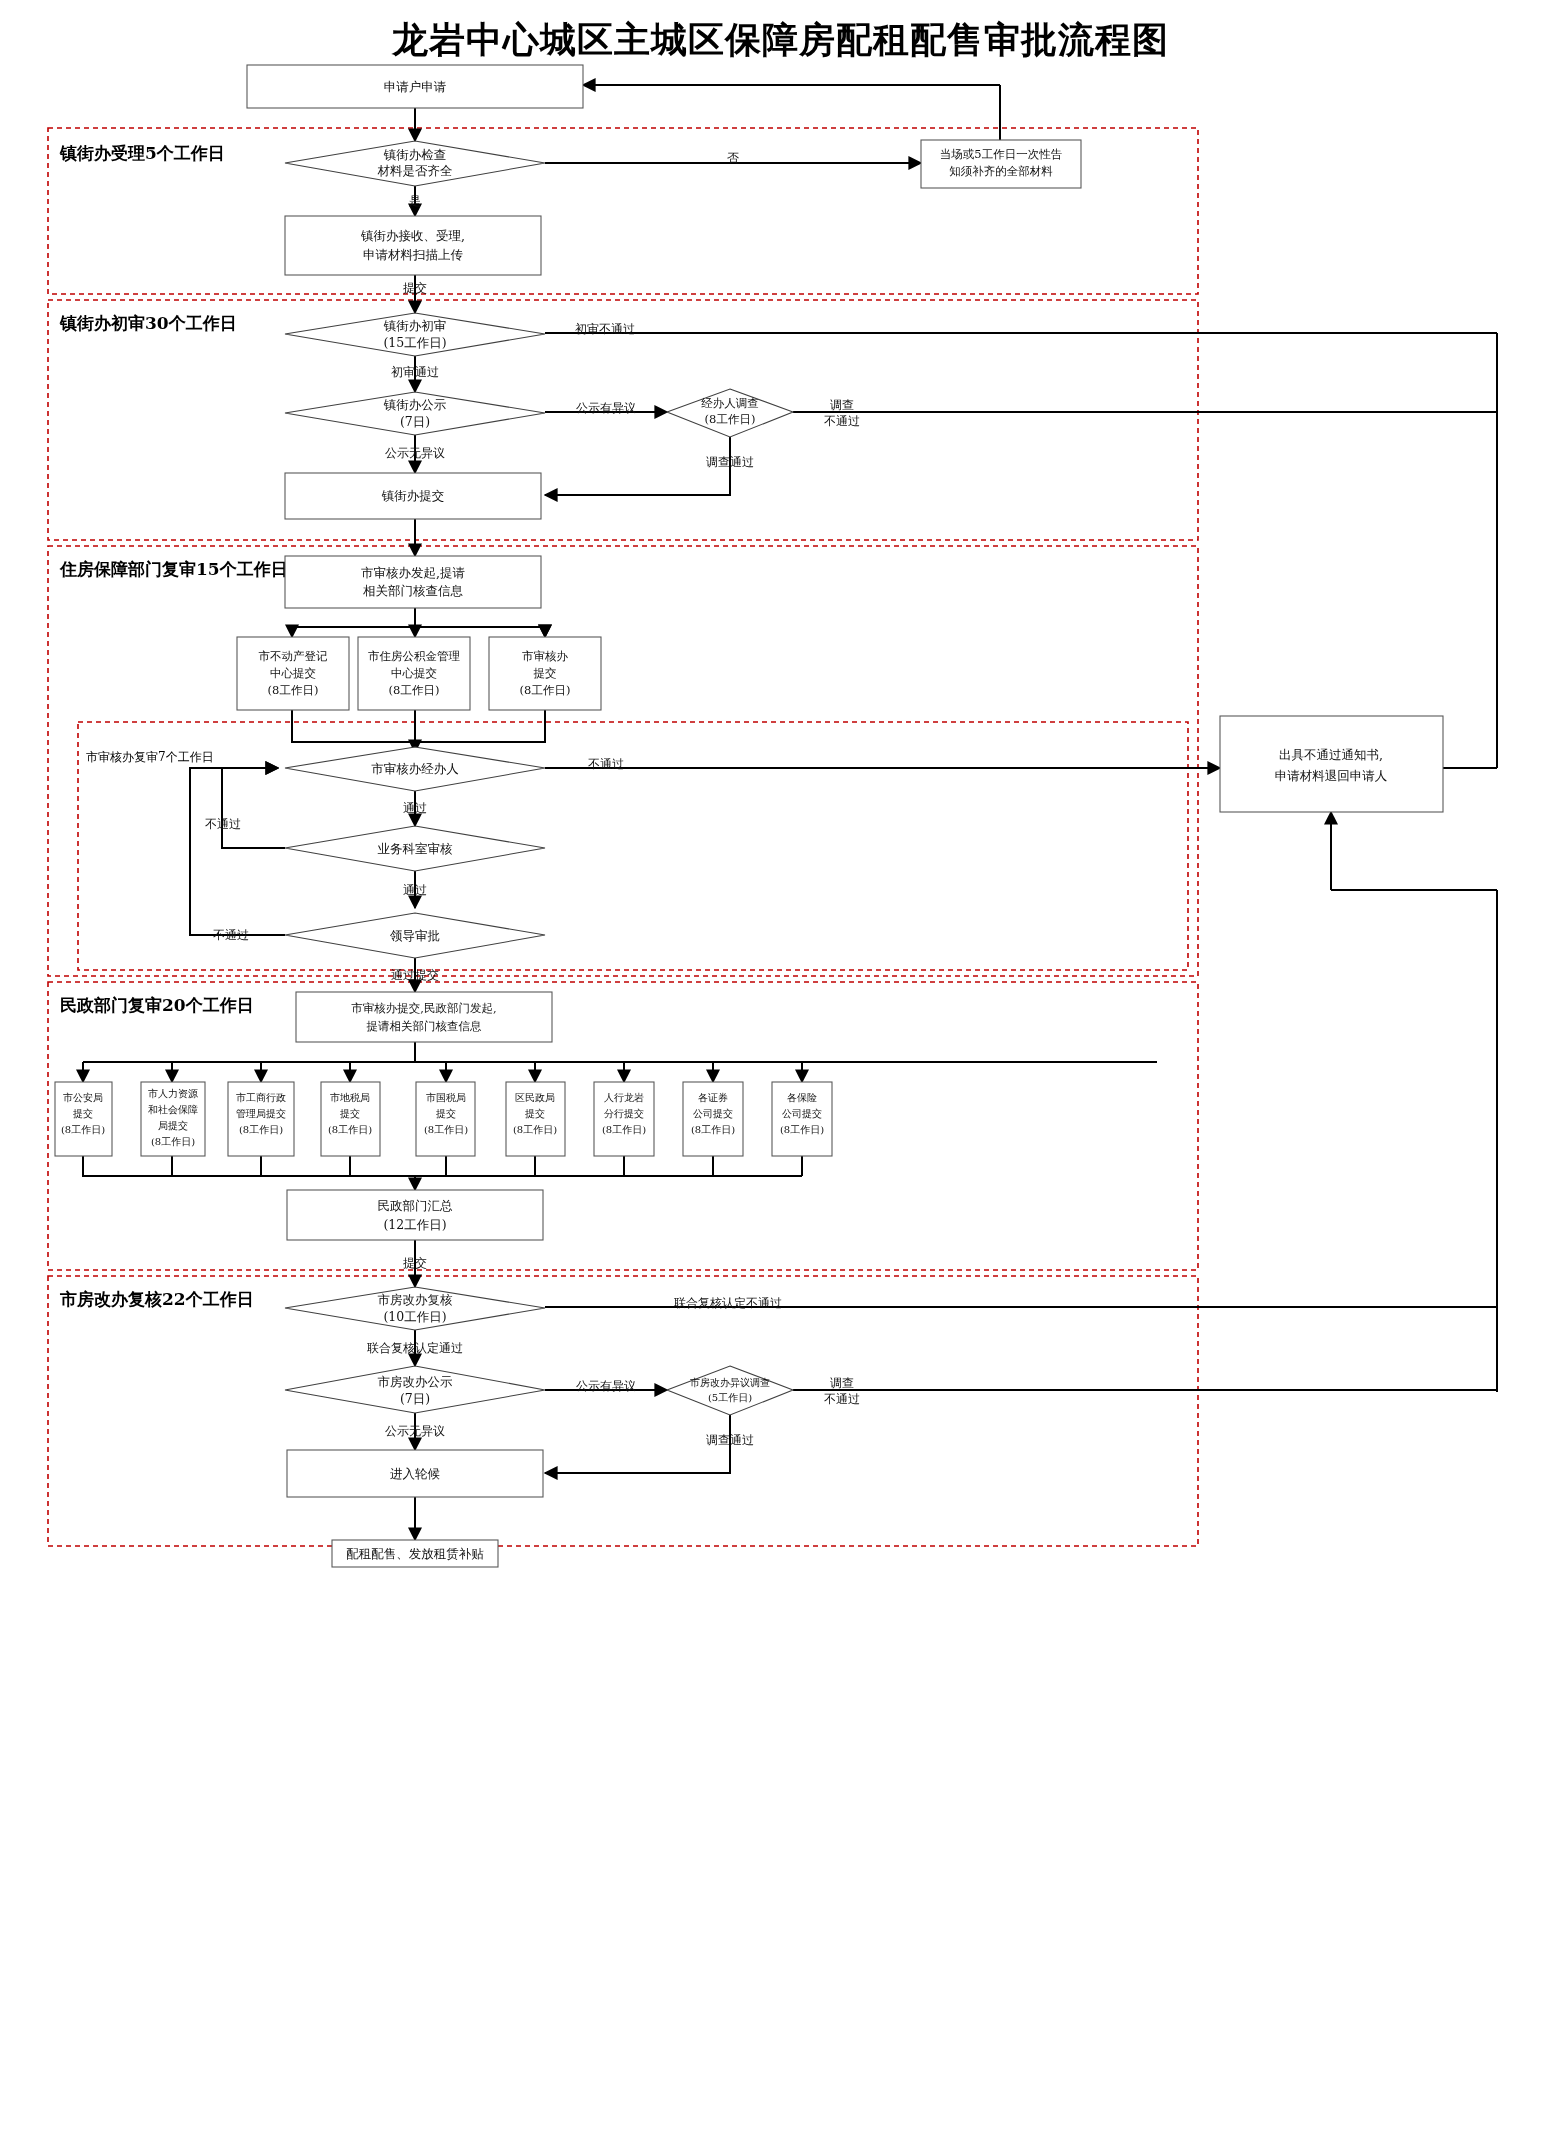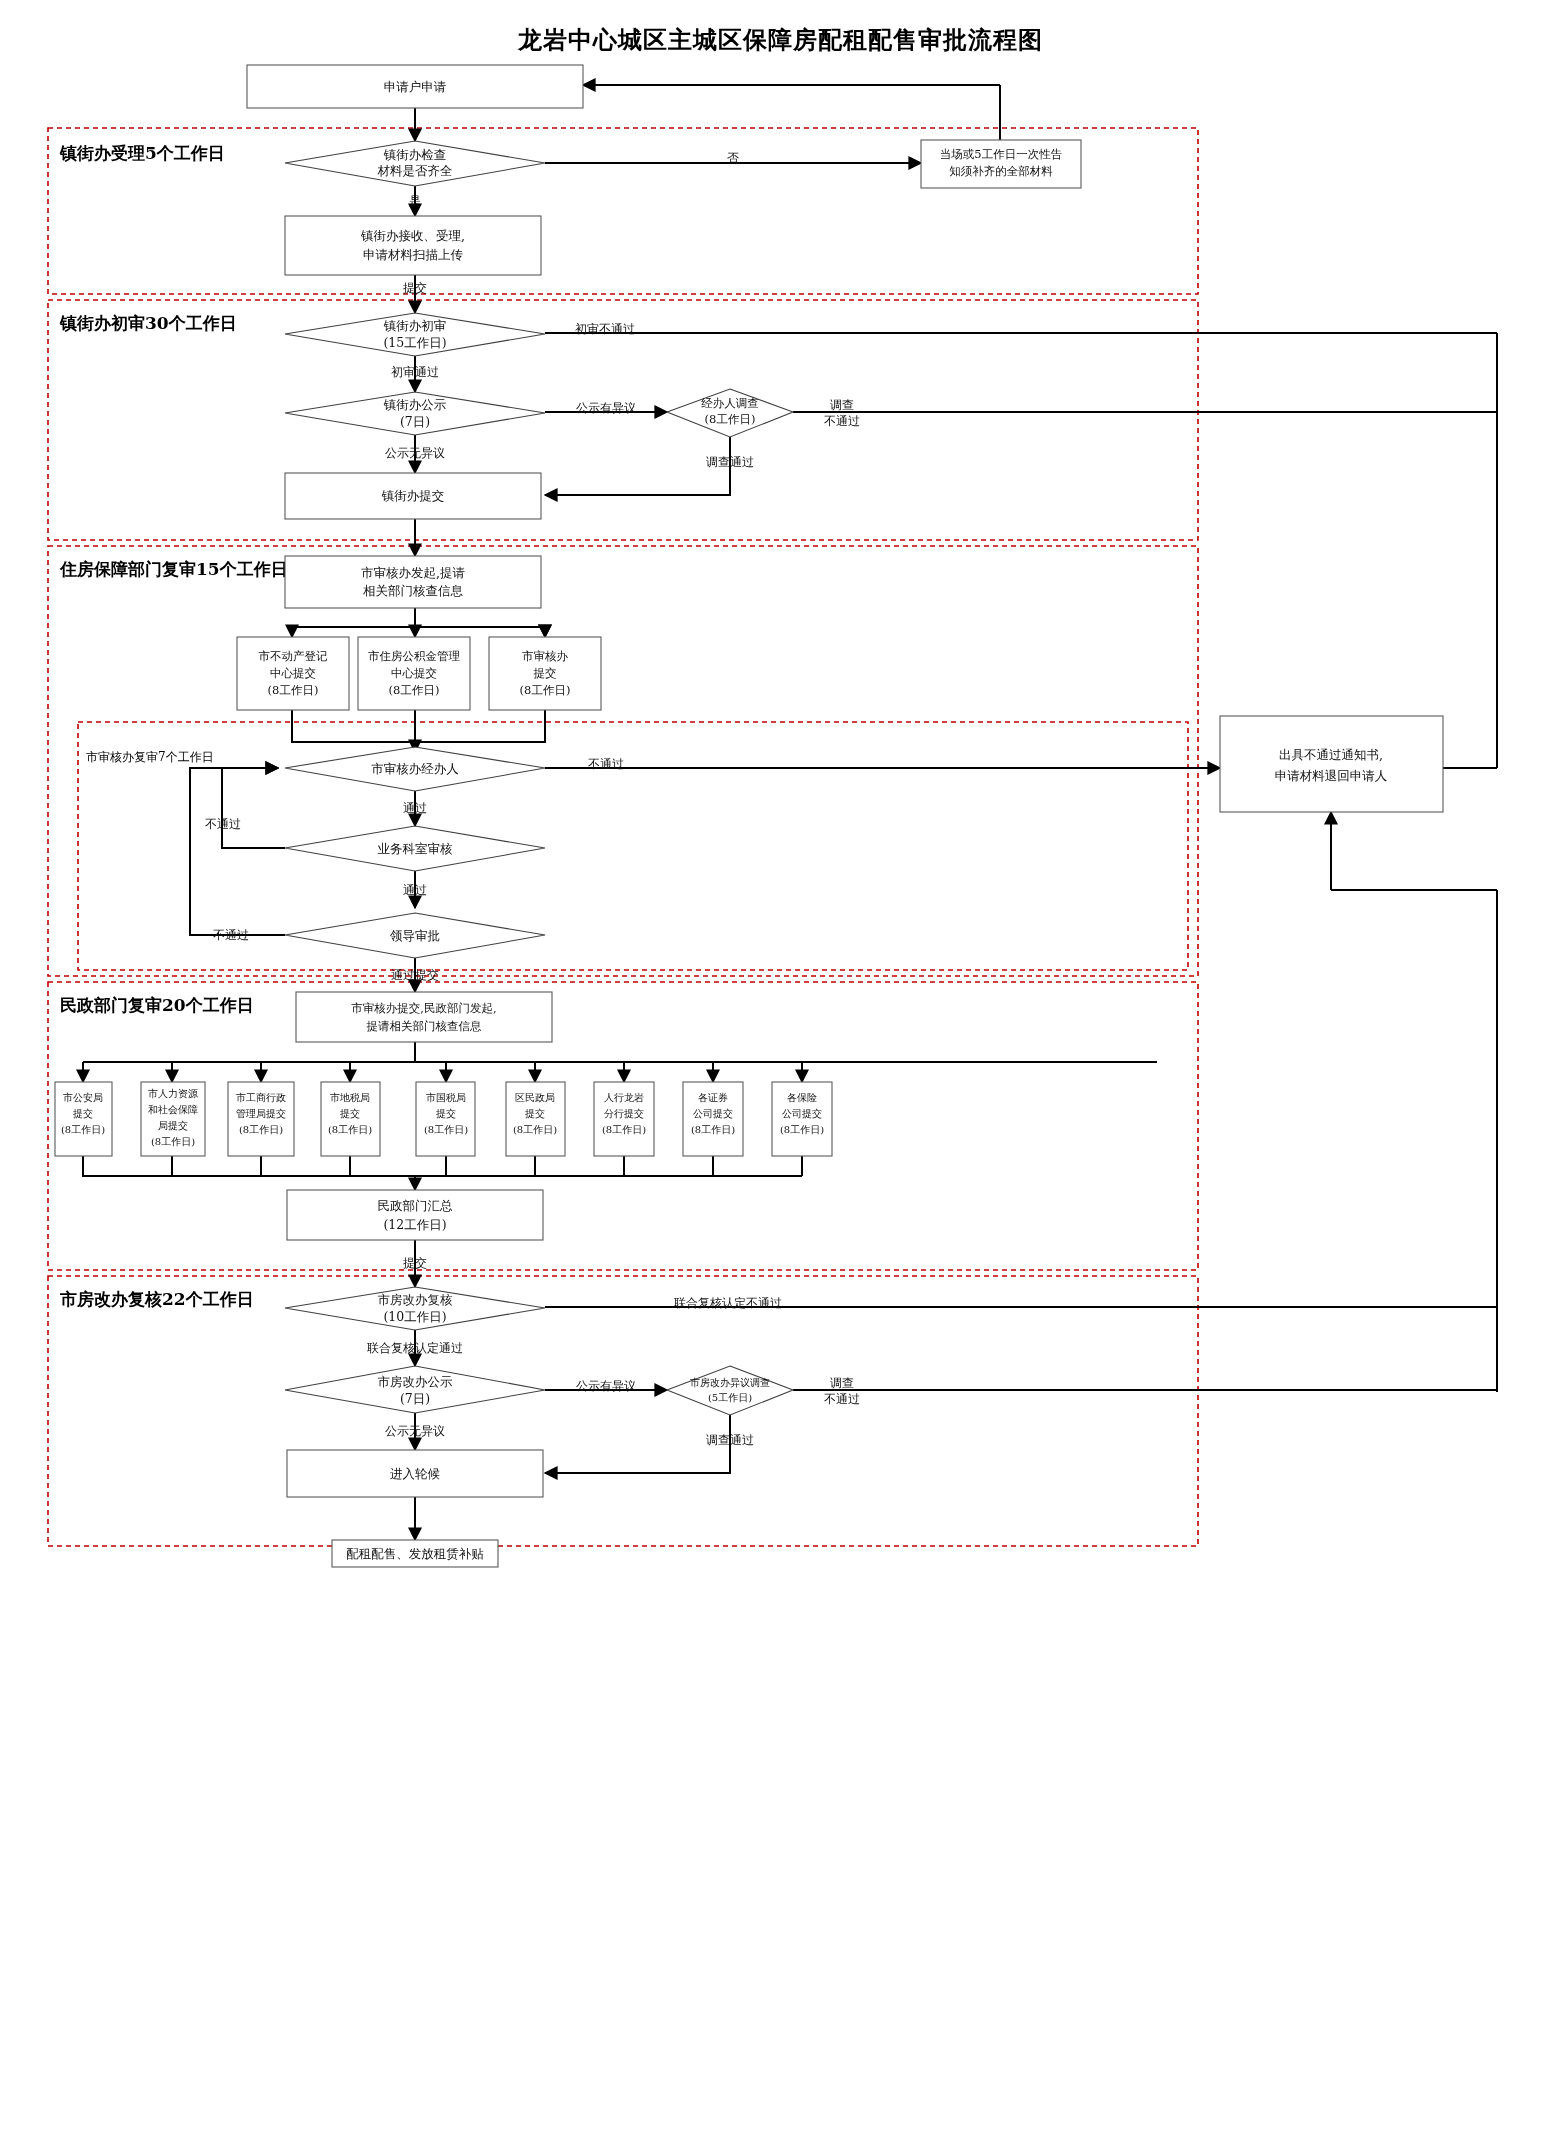--- a/index.html
+++ b/index.html
@@ -1,19 +1,19 @@
 <!DOCTYPE html>
 <html><head>
 <meta charset="utf-8">
 <style>
   html,body{margin:0;padding:0;background:#fff;}
   body{width:1561px;height:2155px;position:relative;font-family:"DejaVu Sans","Liberation Sans",sans-serif;}
   #root{position:absolute;inset:0;}
-  .title{position:absolute;left:0;top:24px;width:1561px;text-align:center;
-         font-family:"DejaVu Serif","Liberation Serif",serif;font-weight:bold;font-size:24px;color:#000;letter-spacing:1px;}
+  .title{position:absolute;left:0;top:16px;width:1561px;text-align:center;
+         font-family:"DejaVu Serif","Liberation Serif",serif;font-weight:bold;font-size:36px;color:#000;letter-spacing:1px;}
   svg{position:absolute;left:0;top:0;}
   .nodeText{font-family:"DejaVu Serif","Liberation Serif",serif;font-size:12.5px;fill:#111;text-anchor:middle;dominant-baseline:middle;}
   .smallText{font-family:"DejaVu Serif","Liberation Serif",serif;font-size:11.5px;fill:#111;text-anchor:middle;dominant-baseline:middle;}
   .edgeText{font-family:"DejaVu Serif","Liberation Serif",serif;font-size:12px;fill:#111;text-anchor:middle;dominant-baseline:middle;}
   .bandText{font-family:"DejaVu Serif","Liberation Serif",serif;font-weight:bold;font-size:17px;fill:#000;dominant-baseline:middle;}
   .bandTextSm{font-family:"DejaVu Serif","Liberation Serif",serif;font-size:12px;fill:#000;dominant-baseline:middle;}
   .box{fill:#fff;stroke:#595959;stroke-width:1.1;}
   .dia{fill:#fff;stroke:#404040;stroke-width:1.1;}
   .ln{stroke:#000;stroke-width:2;fill:none;}
   .band{fill:none;stroke:#c00000;stroke-width:1.6;stroke-dasharray:5 4;}

